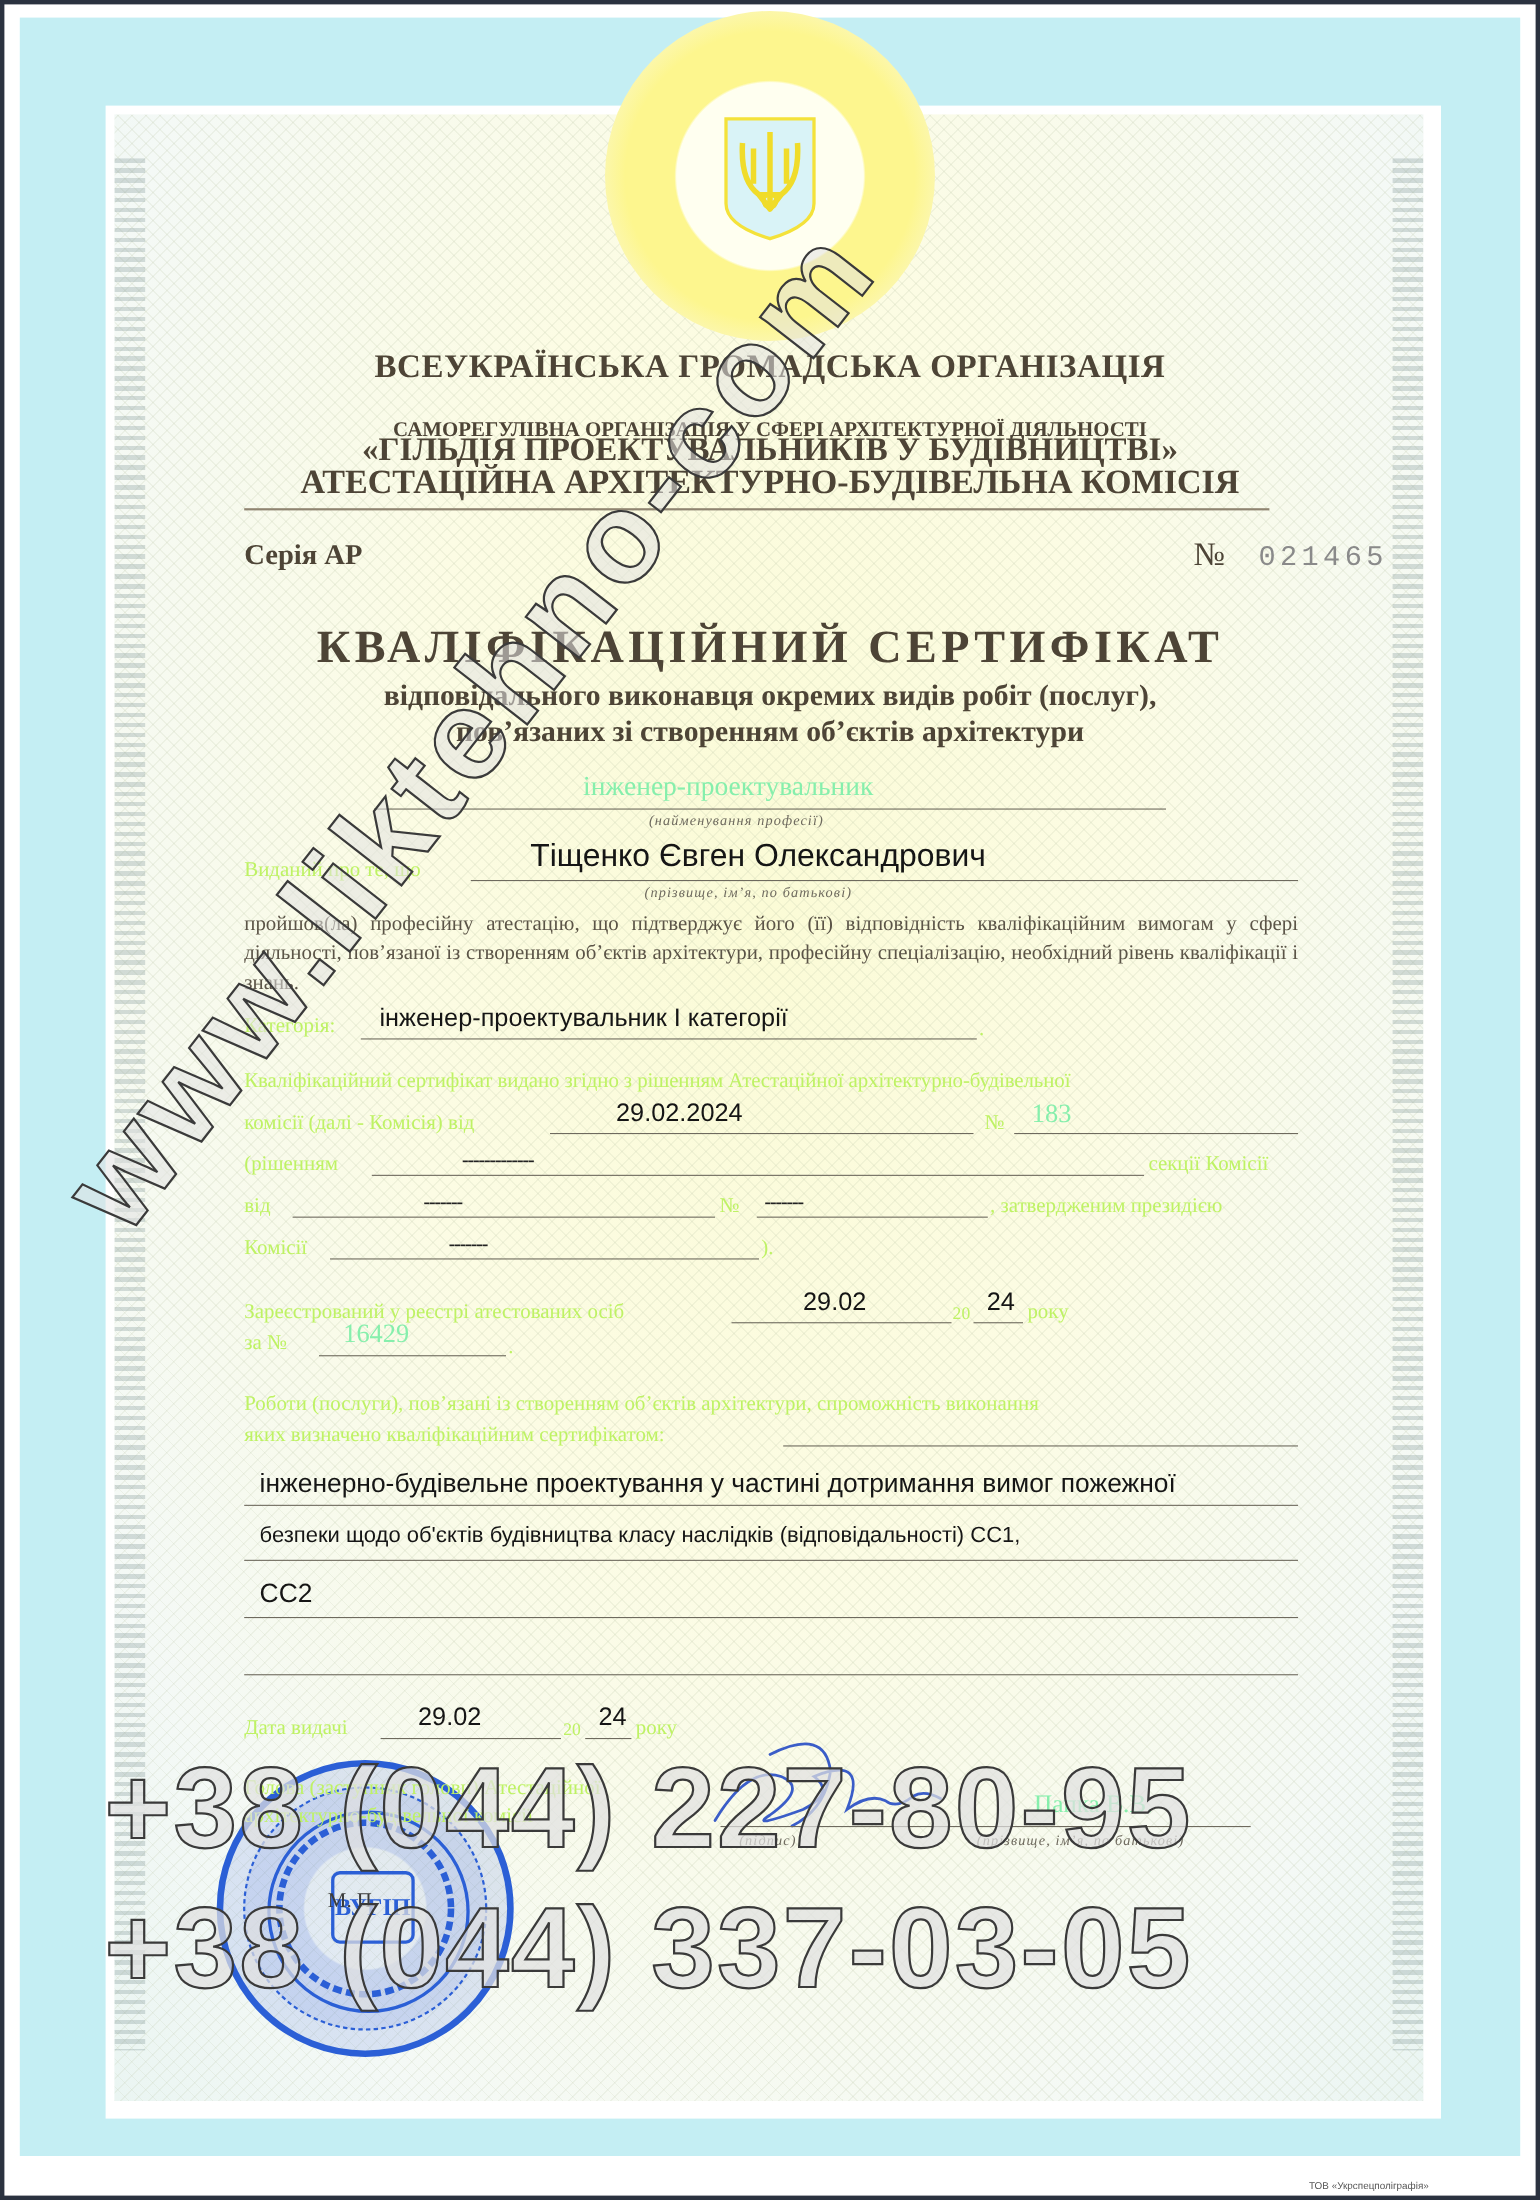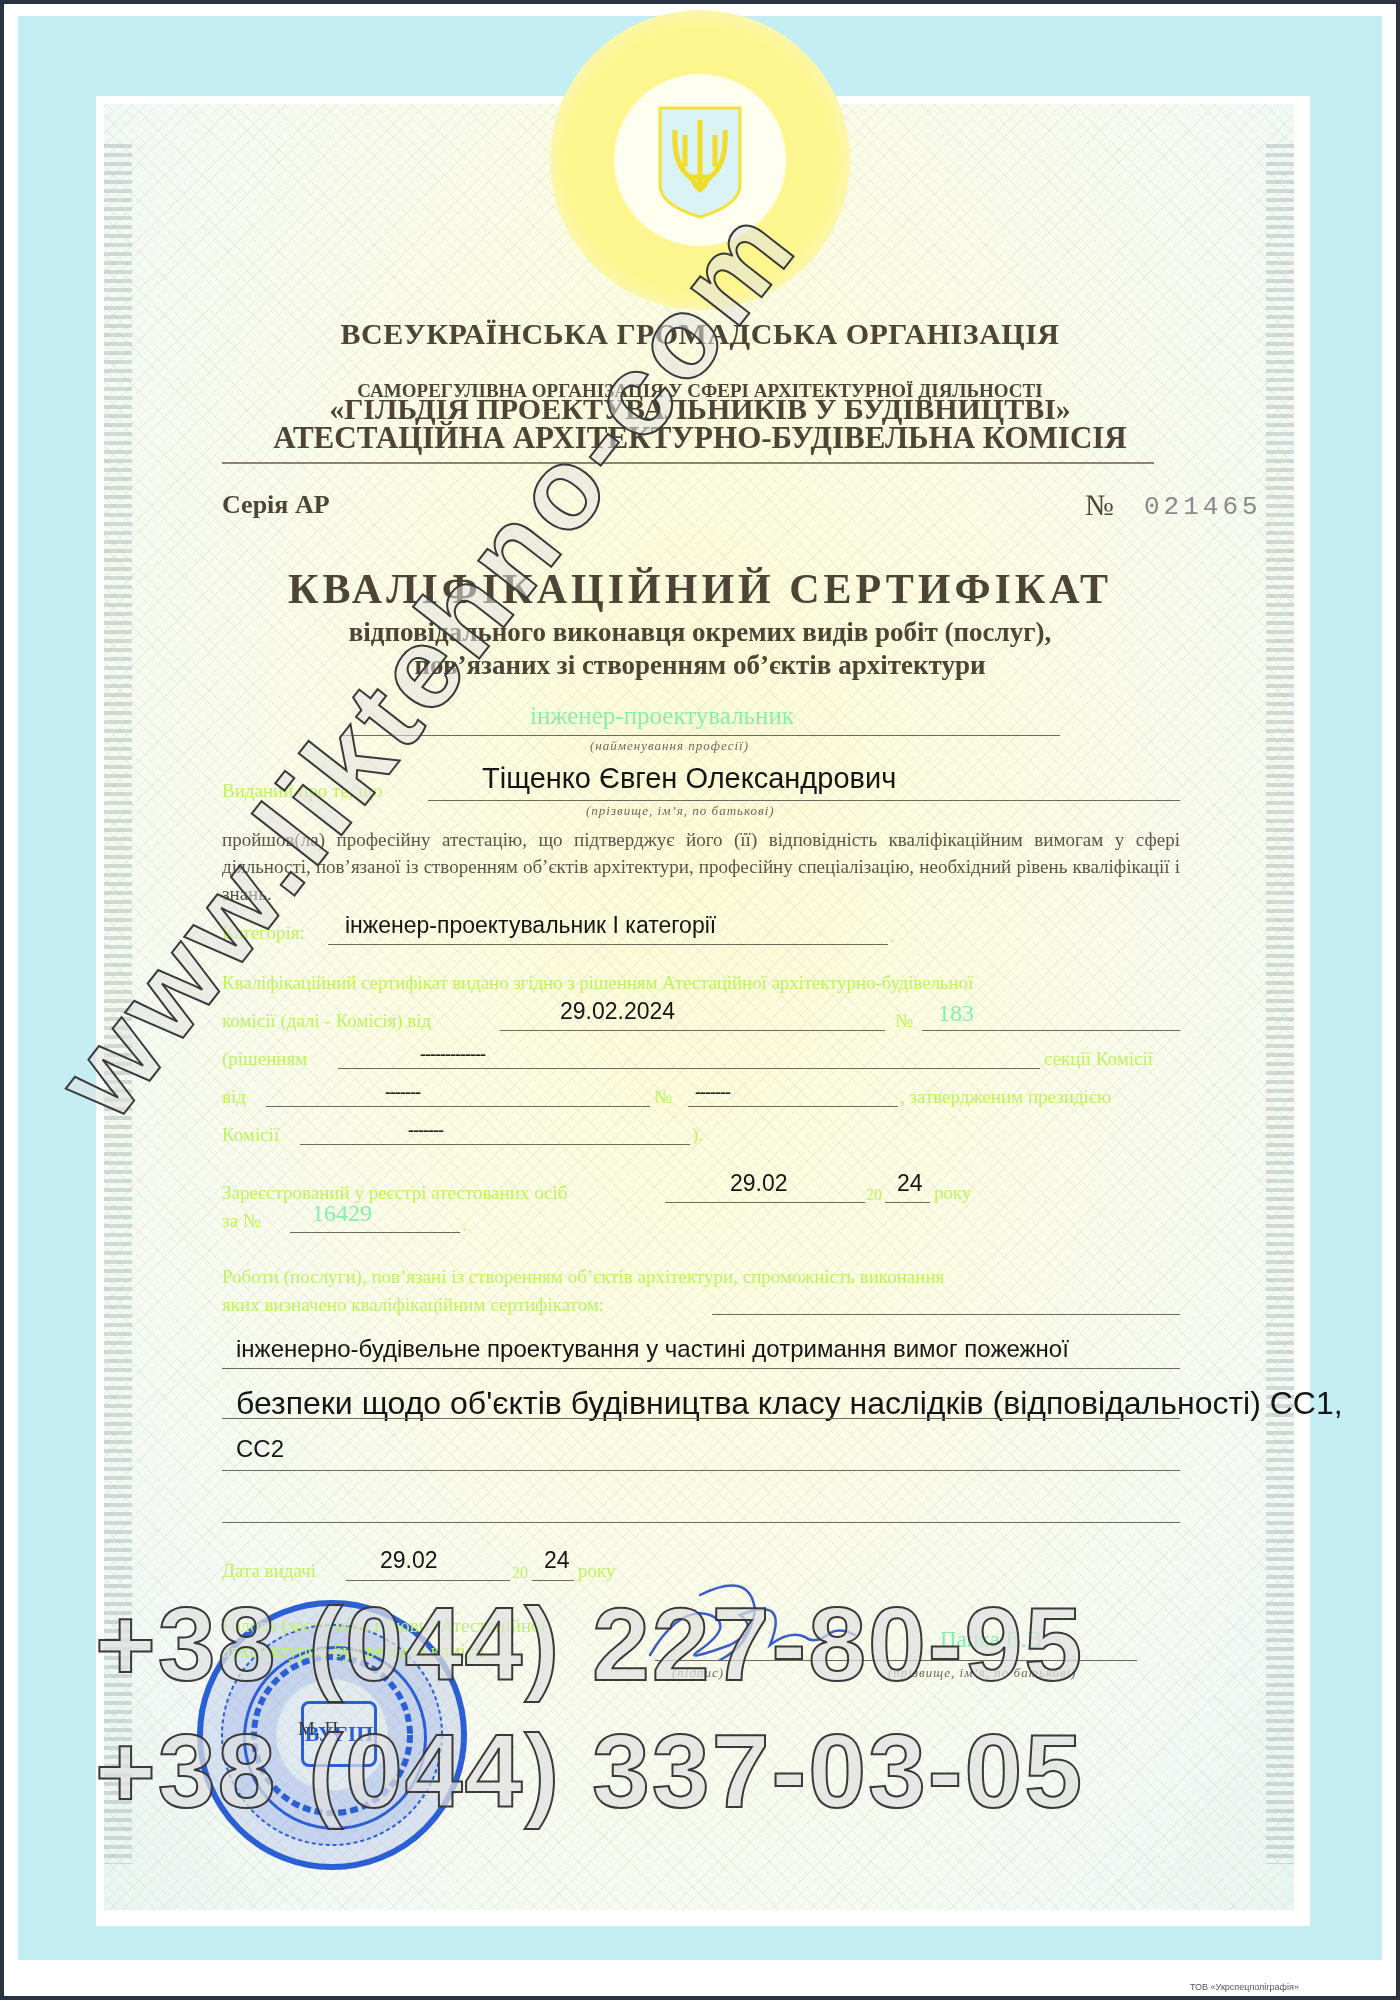--- a/index.html
+++ b/index.html
@@ -140,21 +140,21 @@
 <div class="fill" style="left:312px;top:1200px;">16429</div>
 <div class="line" style="left:290px;top:1232px;width:170px;"></div>
 <div class="lbl" style="left:462px;top:1214px;">.</div>
 
 <div class="lbl" style="left:222px;top:1266px;width:958px;">Роботи (послуги), пов’язані із створенням об’єктів архітектури, спроможність виконання</div>
 <div class="lbl" style="left:222px;top:1294px;">яких визначено кваліфікаційним сертифікатом:</div>
 <div class="line" style="left:712px;top:1314px;width:468px;"></div>
 
 <div class="fill-sans" style="left:236px;top:1335px;font-size:24px;">інженерно-будівельне проектування у частині дотримання вимог пожежної</div>
 <div class="line" style="left:222px;top:1368px;width:958px;"></div>
-<div class="fill-sans" style="left:236px;top:1385px;font-size:32px;">безпеки щодо об'єктів будівництва класу наслідків (відповідальності) СС1,</div>
+<div class="fill-sans" style="left:236px;top:1385px;font-size:20px;">безпеки щодо об'єктів будівництва класу наслідків (відповідальності) СС1,</div>
 <div class="line" style="left:222px;top:1418px;width:958px;"></div>
 <div class="fill-sans" style="left:236px;top:1435px;font-size:24px;">СС2</div>
 <div class="line" style="left:222px;top:1470px;width:958px;"></div>
 <div class="fill-sans" style="left:236px;top:1490px;font-size:24px;"></div>
 <div class="line" style="left:222px;top:1522px;width:958px;"></div>
 
 <div class="lbl" style="left:222px;top:1560px;">Дата видачі</div>
 <div class="fill-sans" style="left:380px;top:1547px;font-size:23px;">29.02</div>
 <div class="line" style="left:346px;top:1580px;width:164px;"></div>
 <div class="lbl" style="left:512px;top:1564px;font-size:16px;">20</div>

